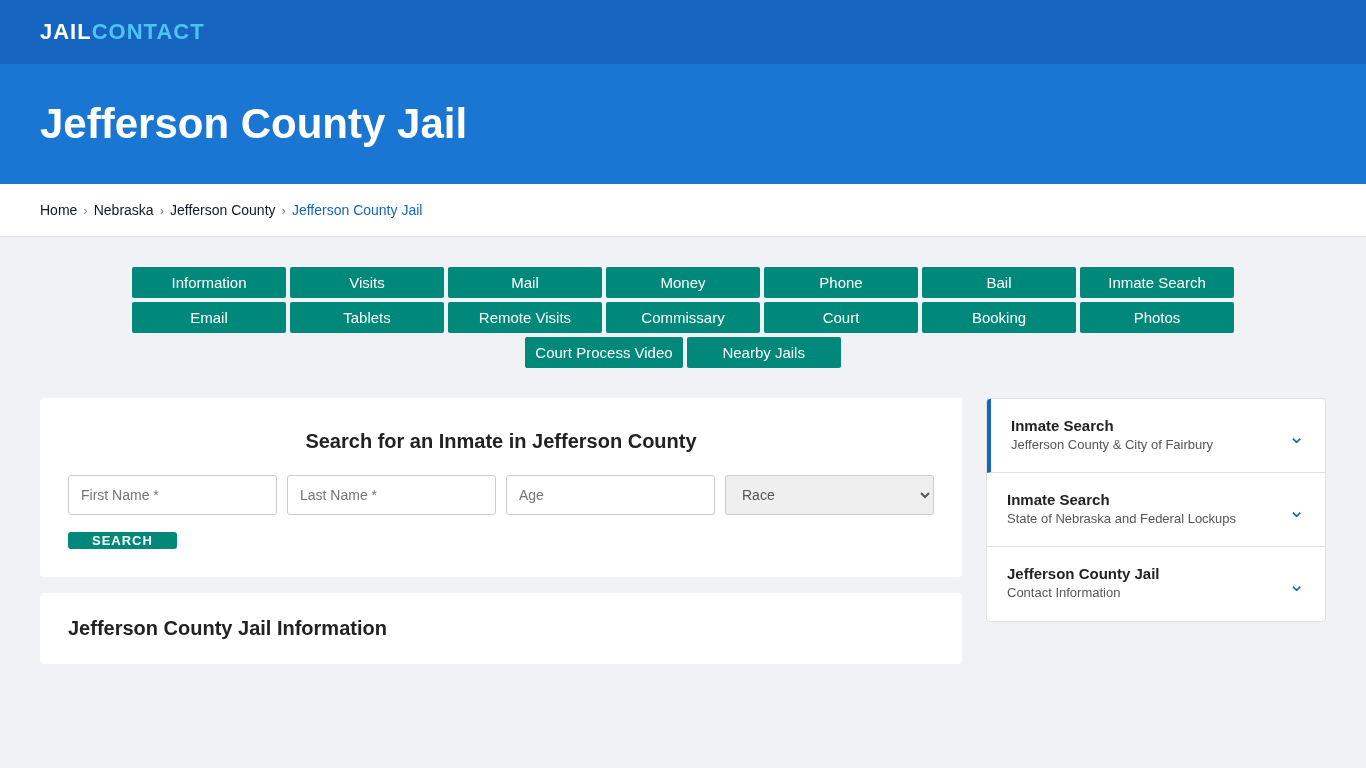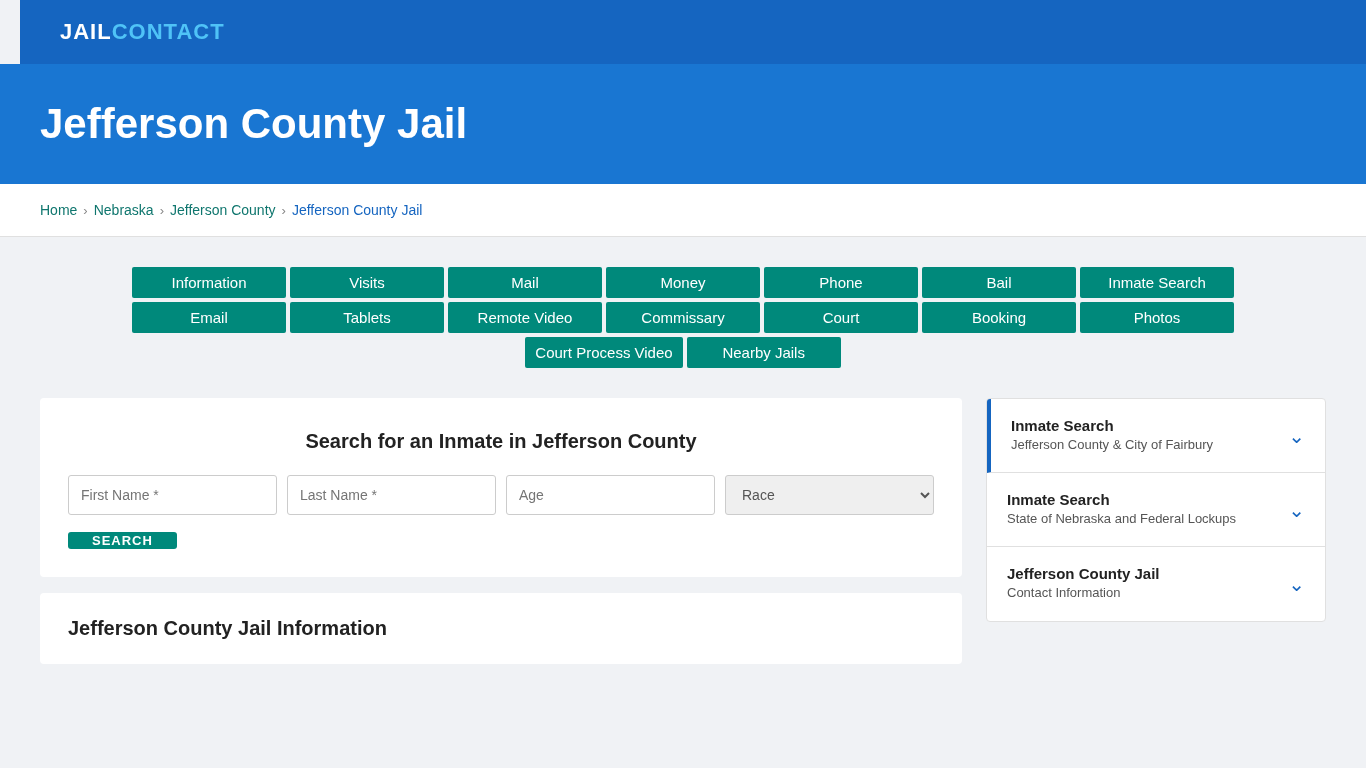--- a/index.html
+++ b/index.html
@@ -6,21 +6,20 @@
     body { font-family: Arial, sans-serif; background: #f0f2f5; color: #333; }
 
     
     .header {
       background: #1565c0;
       padding: 0 40px;
       height: 64px;
       display: flex;
       align-items: center;
       justify-content: space-between;
-      margin-left: 20px;
     }
     .logo {
       display: flex;
       align-items: center;
       font-weight: 900;
       font-size: 22px;
       color: #fff;
       letter-spacing: 1px;
     }
     .logo-jail { color: #fff; }
@@ -62,21 +61,21 @@
       border-bottom: 1px solid #e0e0e0;
     }
     .breadcrumb {
       display: flex;
       align-items: center;
       gap: 6px;
       font-size: 14px;
       color: #1565c0;
     }
     .breadcrumb a {
-      color: #0f766e;
+      color: #0f172a;
       text-decoration: none;
     }
     .breadcrumb .sep {
       color: #888;
       font-size: 13px;
     }
     .breadcrumb .current {
       color: #1565c0;
     }
 
@@ -256,21 +255,21 @@
       <button class="nav-btn">Visits</button>
       <button class="nav-btn">Mail</button>
       <button class="nav-btn">Money</button>
       <button class="nav-btn">Phone</button>
       <button class="nav-btn">Bail</button>
       <button class="nav-btn">Inmate Search</button>
     </div>
     <div class="buttons-row">
       <button class="nav-btn">Email</button>
       <button class="nav-btn">Tablets</button>
-      <button class="nav-btn">Remote Video</button>
+      <button class="nav-btn">Remote Visits</button>
       <button class="nav-btn">Commissary</button>
       <button class="nav-btn">Court</button>
       <button class="nav-btn">Booking</button>
       <button class="nav-btn">Photos</button>
     </div>
     <div class="buttons-row">
       <button class="nav-btn">Court Process Video</button>
       <button class="nav-btn">Nearby Jails</button>
     </div>
   </div>

